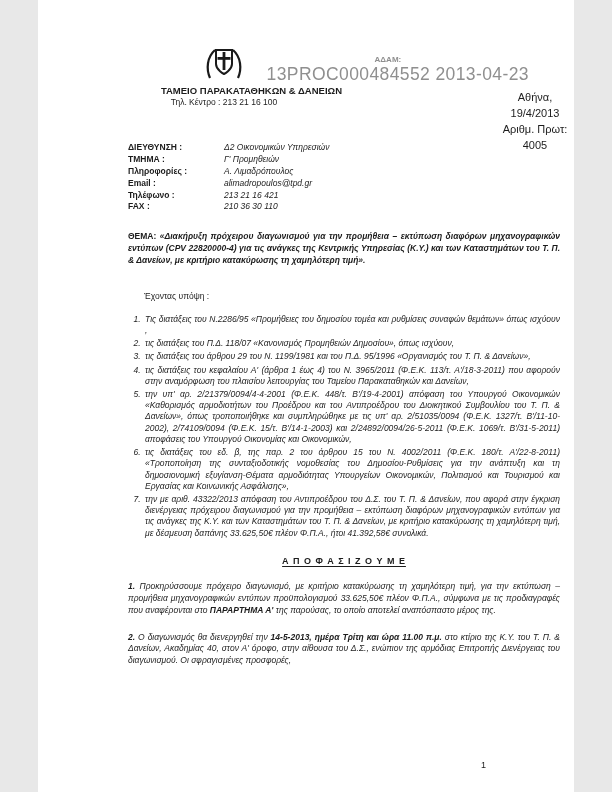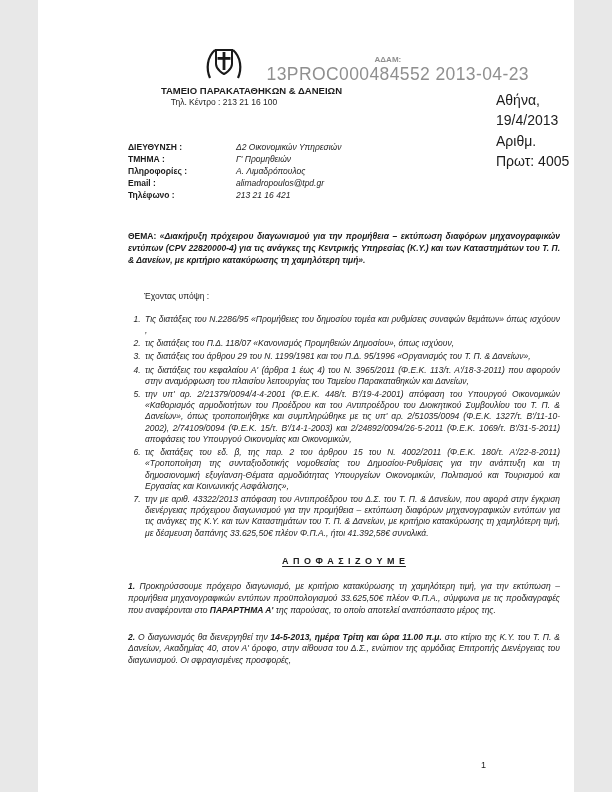--- a/index.html
+++ b/index.html
@@ -47,35 +47,36 @@
     font-size: 17.5px;
     letter-spacing: 0.4px;
     white-space: nowrap;
   }
 
   
   .right-meta {
     position: absolute;
     top: 90px;
     left: 458px;
-    font-size: 14px;
+    font-size: 11px;
     line-height: 1.45;
+    text-align: center;
   }
 
   
   .contact {
     position: absolute;
     top: 142px;
     left: 90px;
     width: 310px;
     font-size: 8.5px;
   }
   .contact-row { display: flex; line-height: 1.4; }
   .contact-label { width: 96px; font-weight: bold; flex: none; }
-  .contact-value { font-style: italic; margin-left: 12px; }
+  .contact-value { font-style: italic; }
 
   
   .main {
     position: absolute;
     top: 231px;
     left: 90px;
     width: 432px;
     font-size: 8.5px;
   }
   .subject { text-align: justify; line-height: 1.4; }
@@ -164,20 +165,24 @@
       <span class="contact-value">Α. Λιμαδρόπουλος</span>
     </div>
     <div class="contact-row">
       <span class="contact-label">Email :</span>
       <span class="contact-value">alimadropoulos@tpd.gr</span>
     </div>
     <div class="contact-row">
       <span class="contact-label">Τηλέφωνο :</span>
       <span class="contact-value">213 21 16 421</span>
     </div>
+    <div class="contact-row">
+      <span class="contact-label">FAX :</span>
+      <span class="contact-value">210 36 30 110</span>
+    </div>
   </div>
 
   <div class="main">
 
     <div class="subject">
       <span class="subject-label">ΘΕΜΑ:</span>
       <span class="subject-text">«Διακήρυξη πρόχειρου διαγωνισμού για την προμήθεια – εκτύπωση διαφόρων μηχανογραφικών εντύπων (CPV 22820000-4) για τις ανάγκες της Κεντρικής Υπηρεσίας (Κ.Υ.) και των Καταστημάτων του Τ. Π. &amp; Δανείων, με κριτήριο κατακύρωσης τη χαμηλότερη τιμή».</span>
     </div>
 
     <p class="having">Έχοντας υπόψη :</p>

